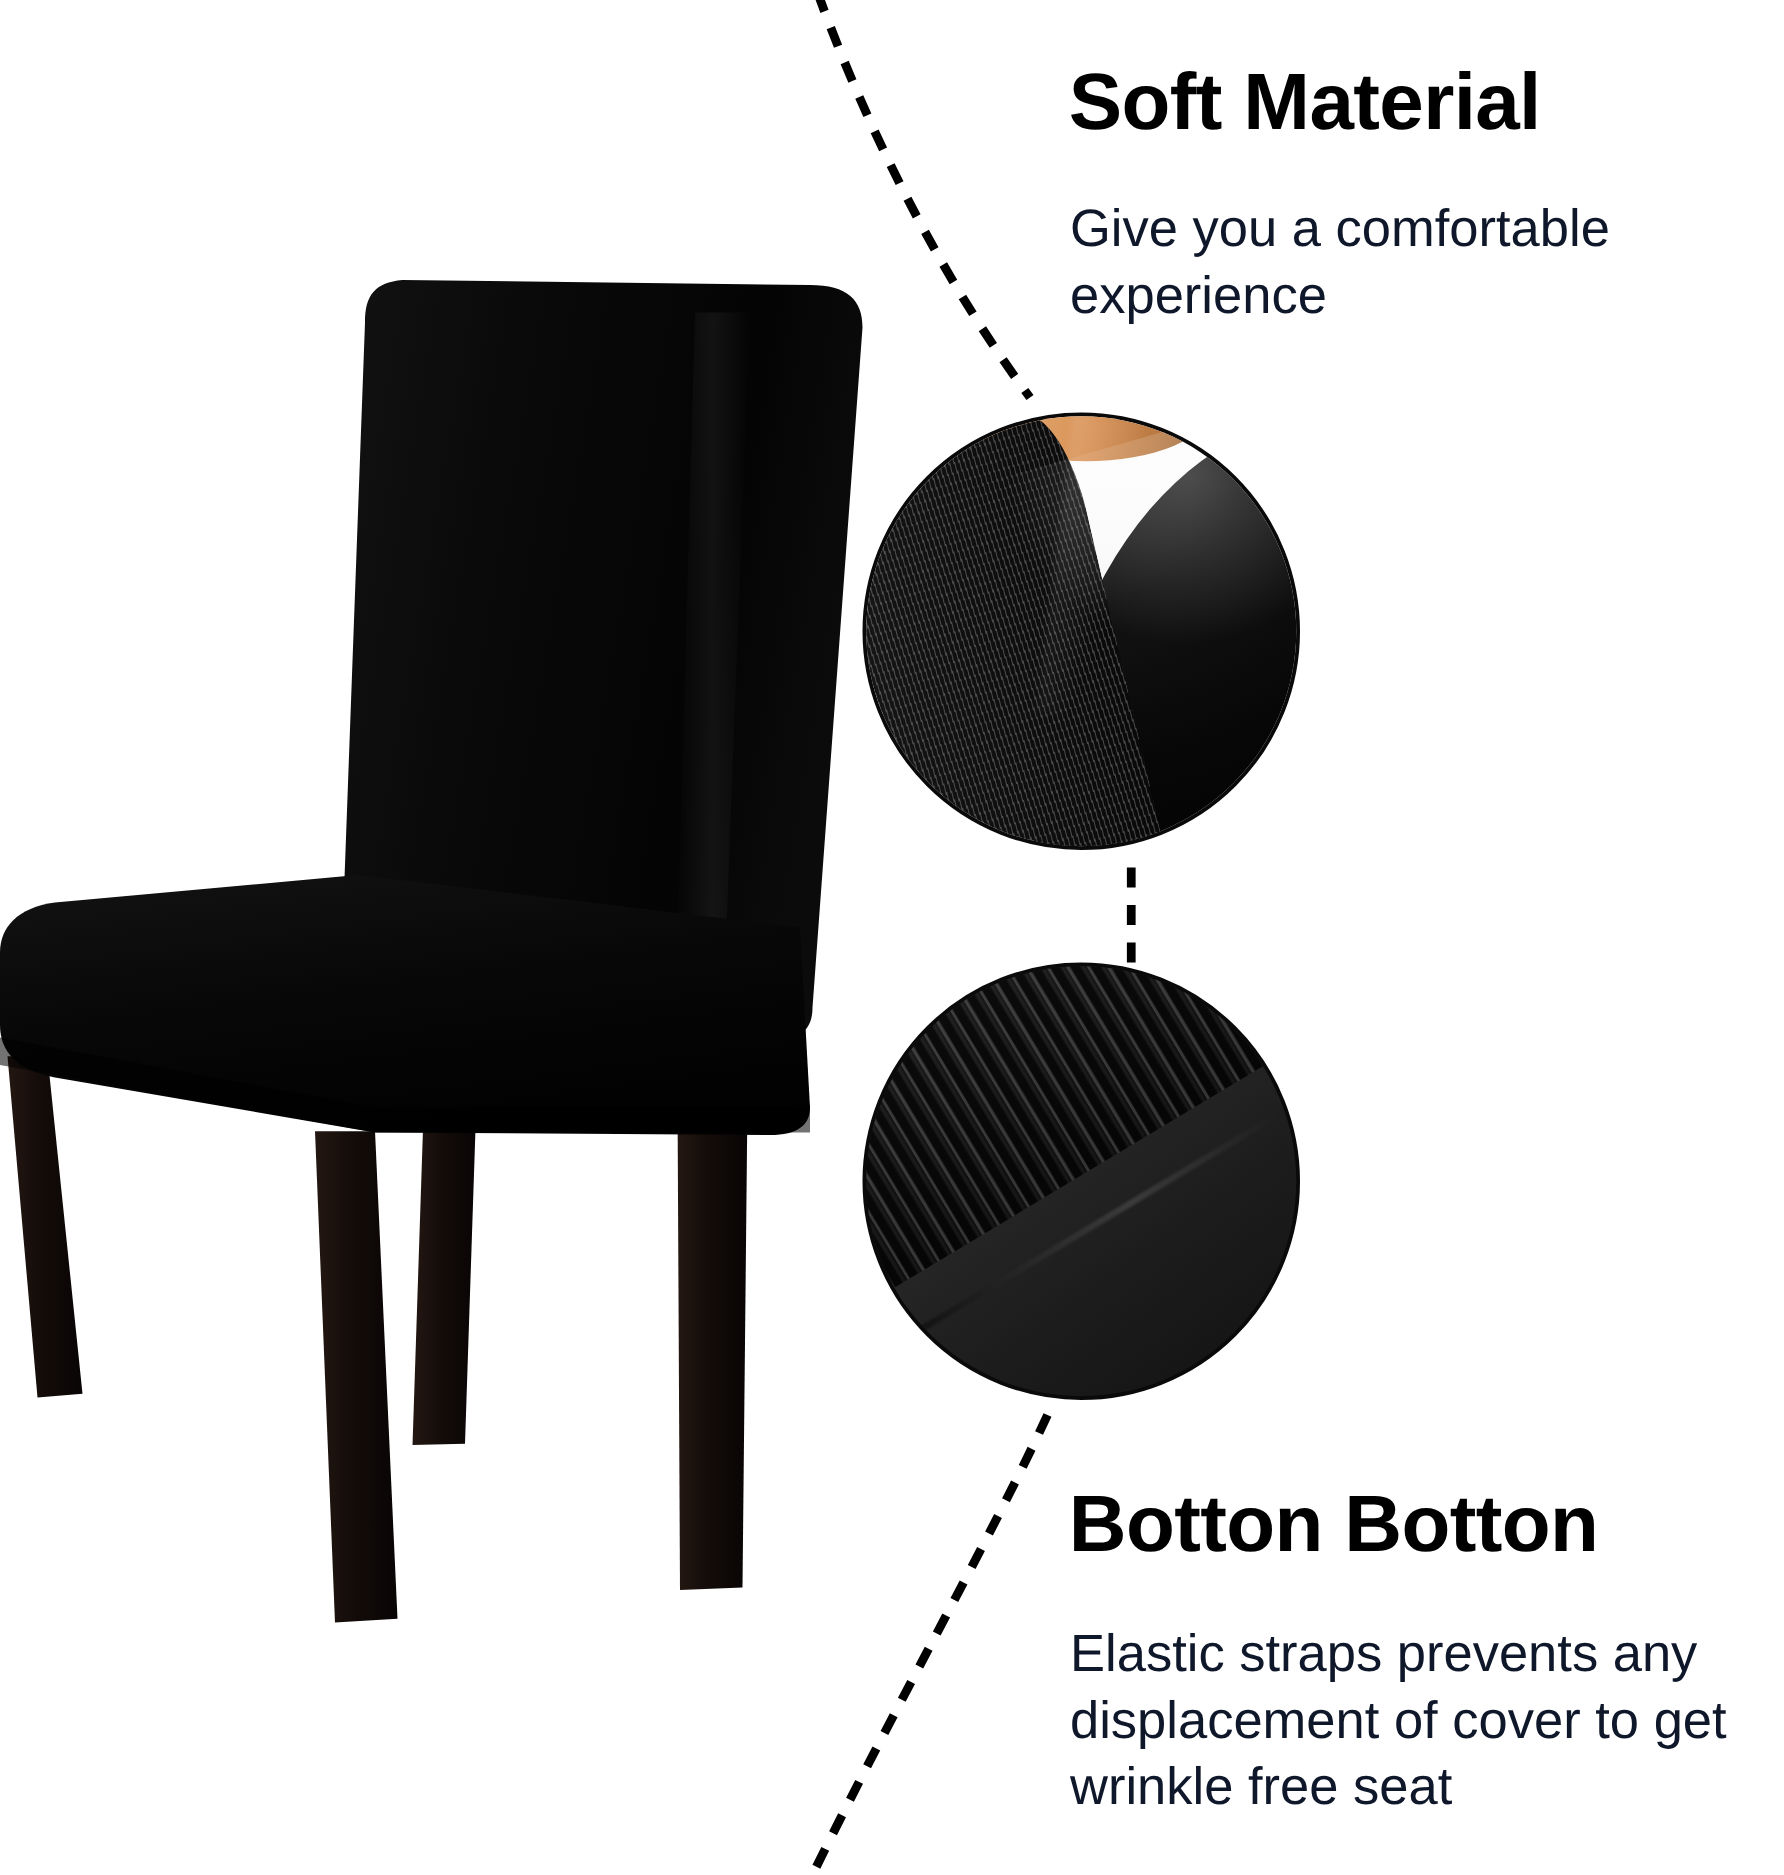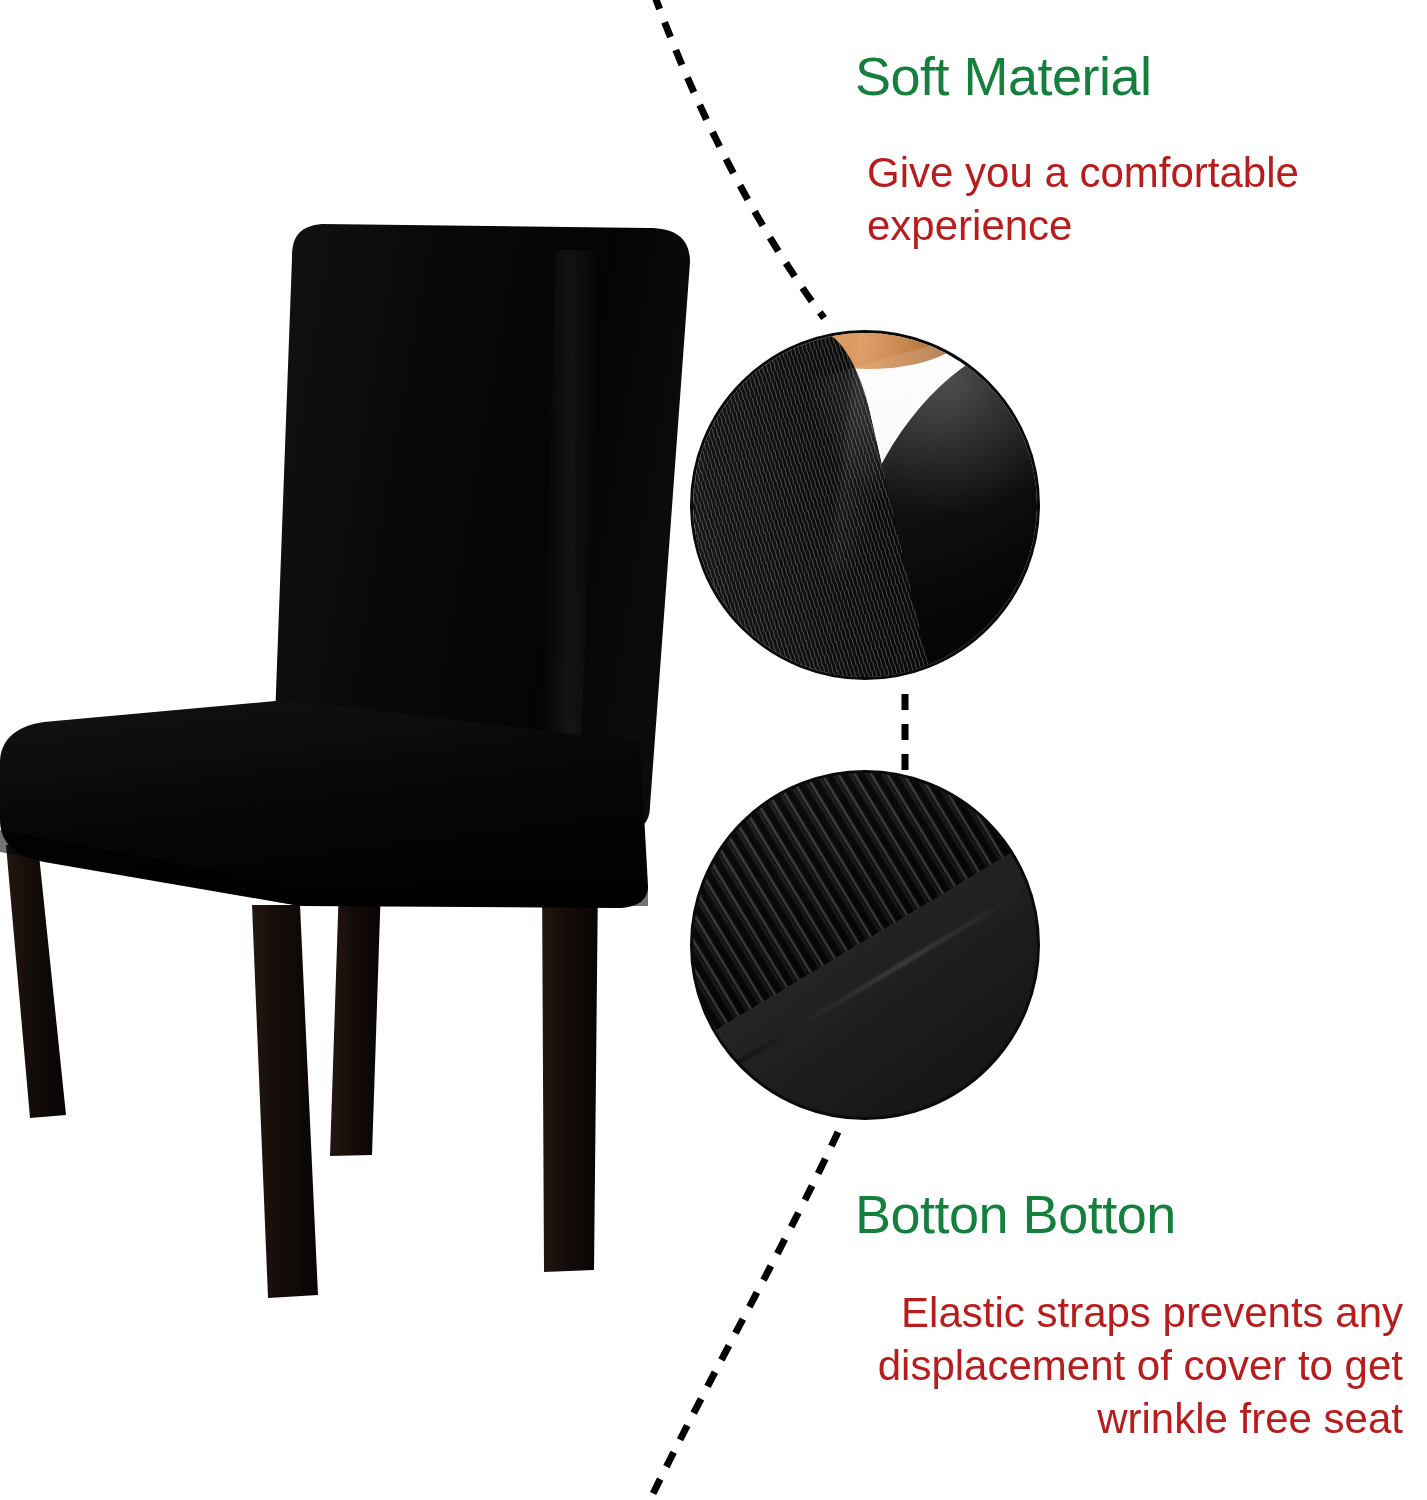--- a/index.html
+++ b/index.html
@@ -180,38 +180,38 @@
     background: linear-gradient(90deg, rgba(0,0,0,0.85), rgba(255,255,255,0.12), rgba(0,0,0,0.8));
     filter: blur(1px);
   }
 
   
   .txt-block {
     position: absolute;
     color: #333d4d;
   }
   .heading {
-    font-size: 54px;
-    font-weight: normal;
+    font-size: 64px;
+    font-weight: bold;
     line-height: 1.05;
     letter-spacing: -0.5px;
     margin: 0;
-    color: #15803d;
+    color: #000000;
   }
   .body {
     font-size: 42px;
     font-weight: normal;
     line-height: 1.26;
-    margin: 12px;
-    color: #b91c1c;
+    margin: 1px;
+    color: #0f172a;
   }
   #block-soft  { left: 855px; top: 48px;  width: 545px; }
   #block-soft .body { margin-top: 42px; }
   #block-elastic { left: 855px; top: 1186px; width: 560px; }
-  #block-elastic .body { margin-top: 44px; text-align: right; }
+  #block-elastic .body { margin-top: 44px; }
 </style>
 </head>
 <body>
 
 <div id="stage">
 
   <svg class="chair" viewBox="0 0 760 1330" xmlns="http://www.w3.org/2000/svg" aria-hidden="true">
     <defs>
       <linearGradient id="backGrad" x1="0" y1="0" x2="1" y2="0.25">
         <stop offset="0%" stop-color="#121212"></stop>

